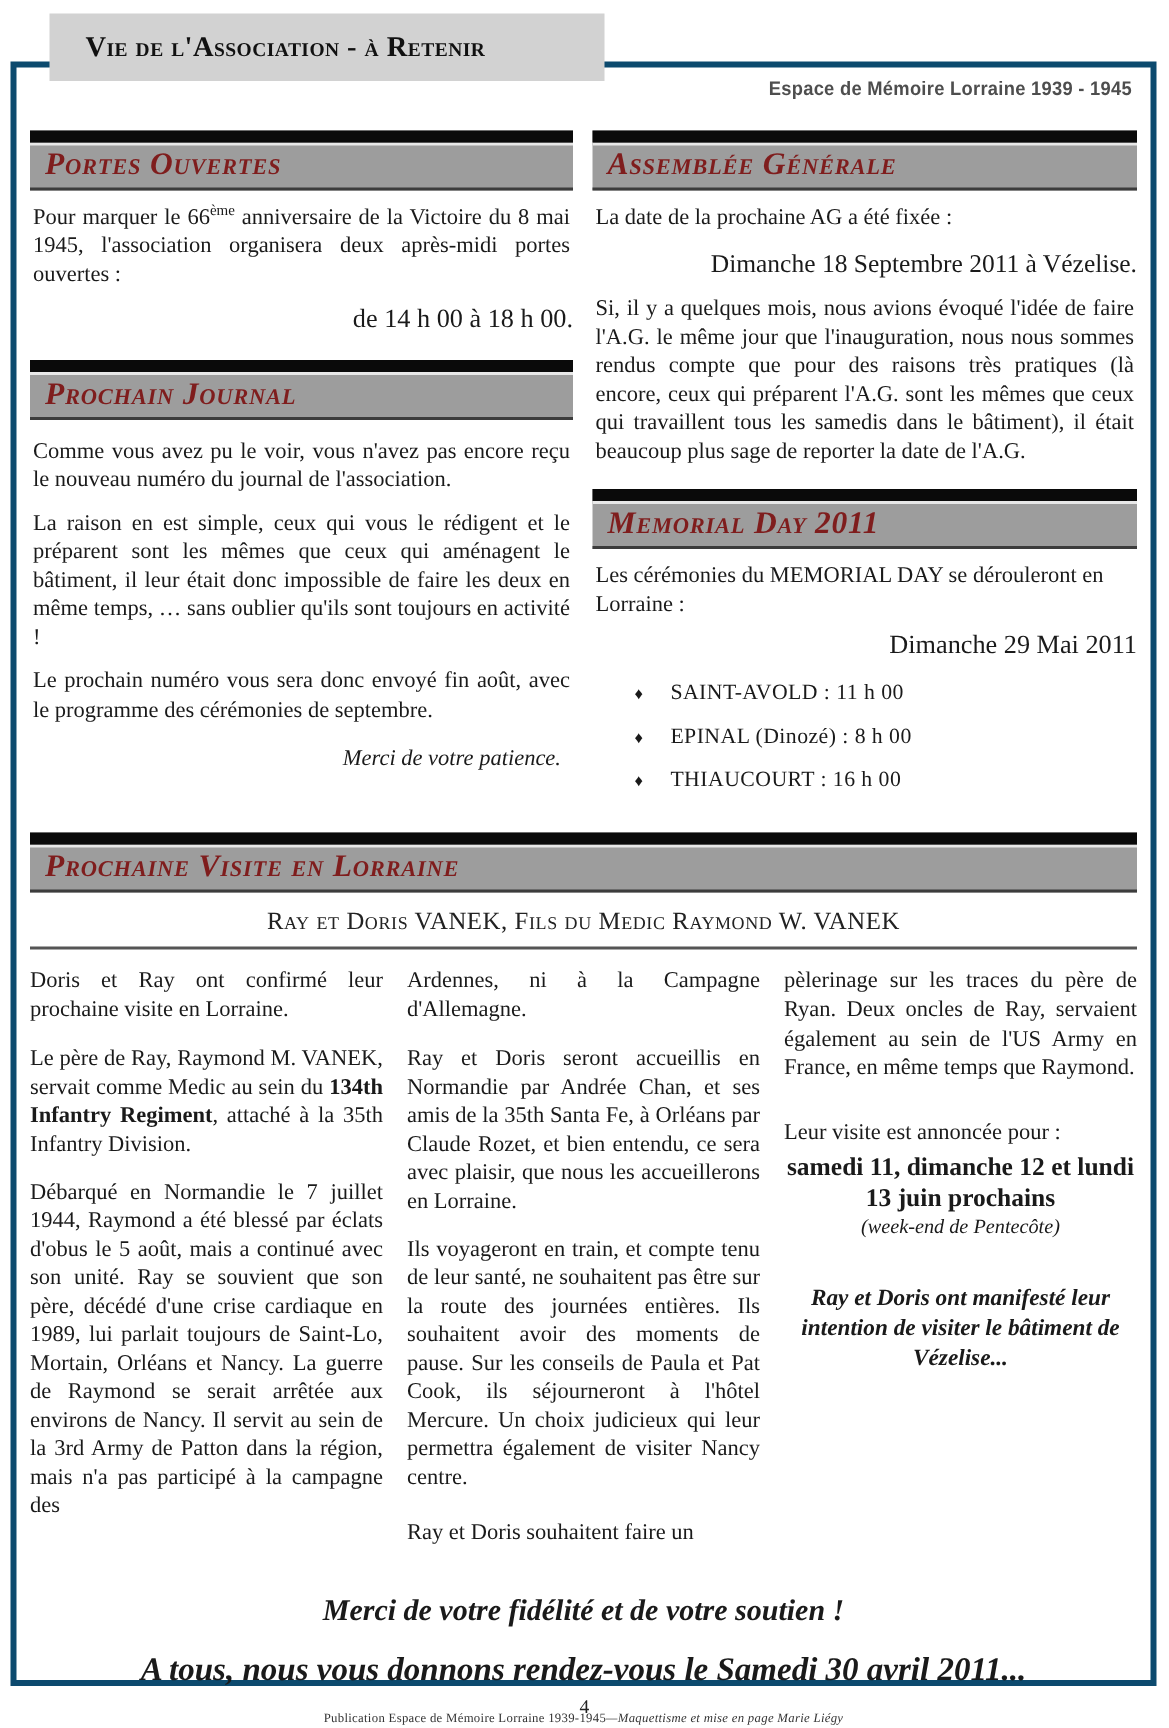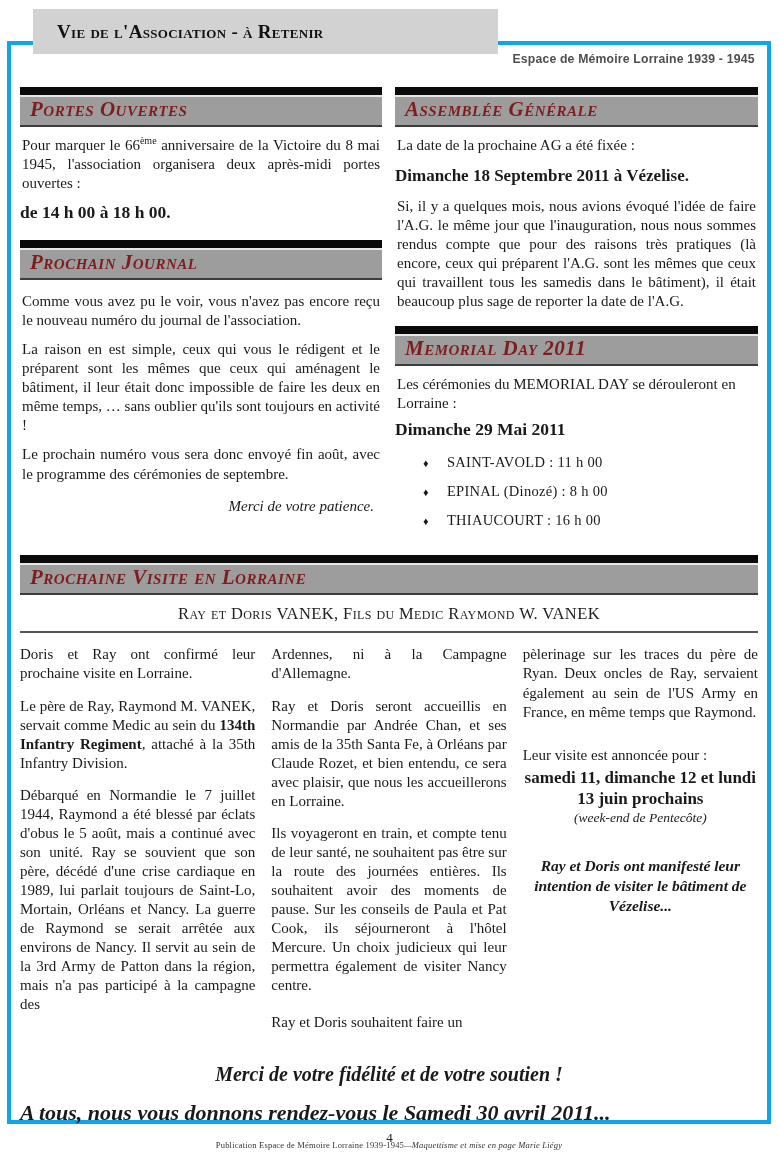--- a/index.html
+++ b/index.html
@@ -3,24 +3,24 @@
 <meta charset="utf-8">
 <style>
   html,body{margin:0;padding:0;}
   body{
     width:779px;height:1152px;position:relative;background:#ffffff;
     font-family:"Liberation Serif", serif;color:#1a1a1a;
     -webkit-font-smoothing:antialiased;
   }
   .frame{
     position:absolute;left:7px;top:41px;width:764px;height:1083px;
-    box-sizing:border-box;border:4px solid #0ea5e9;background:#fff;
+    box-sizing:border-box;border:4px solid #0c4a6e;background:#fff;
   }
   .title-box{
-    position:absolute;left:33px;top:9px;width:465px;height:45px;
+    position:absolute;left:33px;top:9px;width:370px;height:45px;
     background:#d2d2d2;z-index:3;display:flex;align-items:center;
     padding-left:24px;box-sizing:border-box;
   }
   .title-box .t{
     font-variant:small-caps;font-weight:bold;font-size:19px;color:#111;
     letter-spacing:.3px;
   }
   .brand{
     position:absolute;top:6px;right:12px;z-index:2;
     font-family:"Liberation Sans", sans-serif;font-weight:bold;
@@ -35,21 +35,21 @@
     border-top:8px solid #0a0a0a;background:#9d9d9d;
     border-bottom:2px solid #3c3c3c;box-shadow:inset 0 2px 0 #e8e8e8;
     padding:2px 8px 3px 10px;
   }
   .sec-h .h{
     font-variant:small-caps;font-weight:bold;font-style:italic;
     font-size:21px;color:#7f1d1d;letter-spacing:.5px;
   }
   .para{font-size:15px;line-height:1.27;text-align:justify;margin:9px 2px 0 2px;}
   .para.noj{text-align:left;}
-  .bold-center{font-weight:bold;text-align:left;font-size:17.5px;margin-top:11px;}
+  .bold-center{font-weight:normal;text-align:right;font-size:17.5px;margin-top:11px;}
   .closing{font-style:italic;text-align:right;font-size:15px;margin:14px 8px 0 0;}
   .mem-list{margin:14px 0 0 28px;}
   .mem-item{display:flex;align-items:baseline;font-size:14.5px;margin-bottom:12px;letter-spacing:.3px;}
   .mem-item .diamond{font-size:11px;margin-right:18px;}
   .banner{margin-top:14px;}
   .subtitle{
     text-align:center;font-variant:small-caps;font-size:16.5px;
     letter-spacing:.4px;margin-top:9px;color:#222;
   }
   .subtitle-rule{border:none;border-top:2px solid #555;margin:7px 0 0 0;}
@@ -59,21 +59,21 @@
   .lbl-bi{font-weight:bold;font-style:italic;text-decoration:underline;}
   .ital{font-style:italic;}
   .visit-dates{font-weight:bold;text-align:center;font-size:17px;line-height:1.25;margin-top:2px;}
   .visit-note{font-style:italic;text-align:center;font-size:13.5px;margin-top:1px;}
   .visit-intent{
     font-weight:bold;font-style:italic;text-align:center;font-size:15.5px;
     line-height:1.3;margin-top:30px;
   }
   .footer{margin-top:18px;}
   .foot1{font-weight:bold;font-style:italic;text-align:center;font-size:20px;margin-top:13px;}
-  .foot2{font-weight:bold;font-style:italic;text-align:left;font-size:22px;margin-top:14px;}
+  .foot2{font-weight:bold;font-style:italic;text-align:center;font-size:22px;margin-top:14px;}
   .fine{
     text-align:center;font-size:8.5px;color:#333;margin-top:14px;letter-spacing:.2px;
   }
   .pagenum{
     position:absolute;left:0;right:0;bottom:6px;text-align:center;
     font-size:13px;color:#222;
   }
   sup{font-size:10px;vertical-align:super;line-height:0;}
 </style>
 </head>

